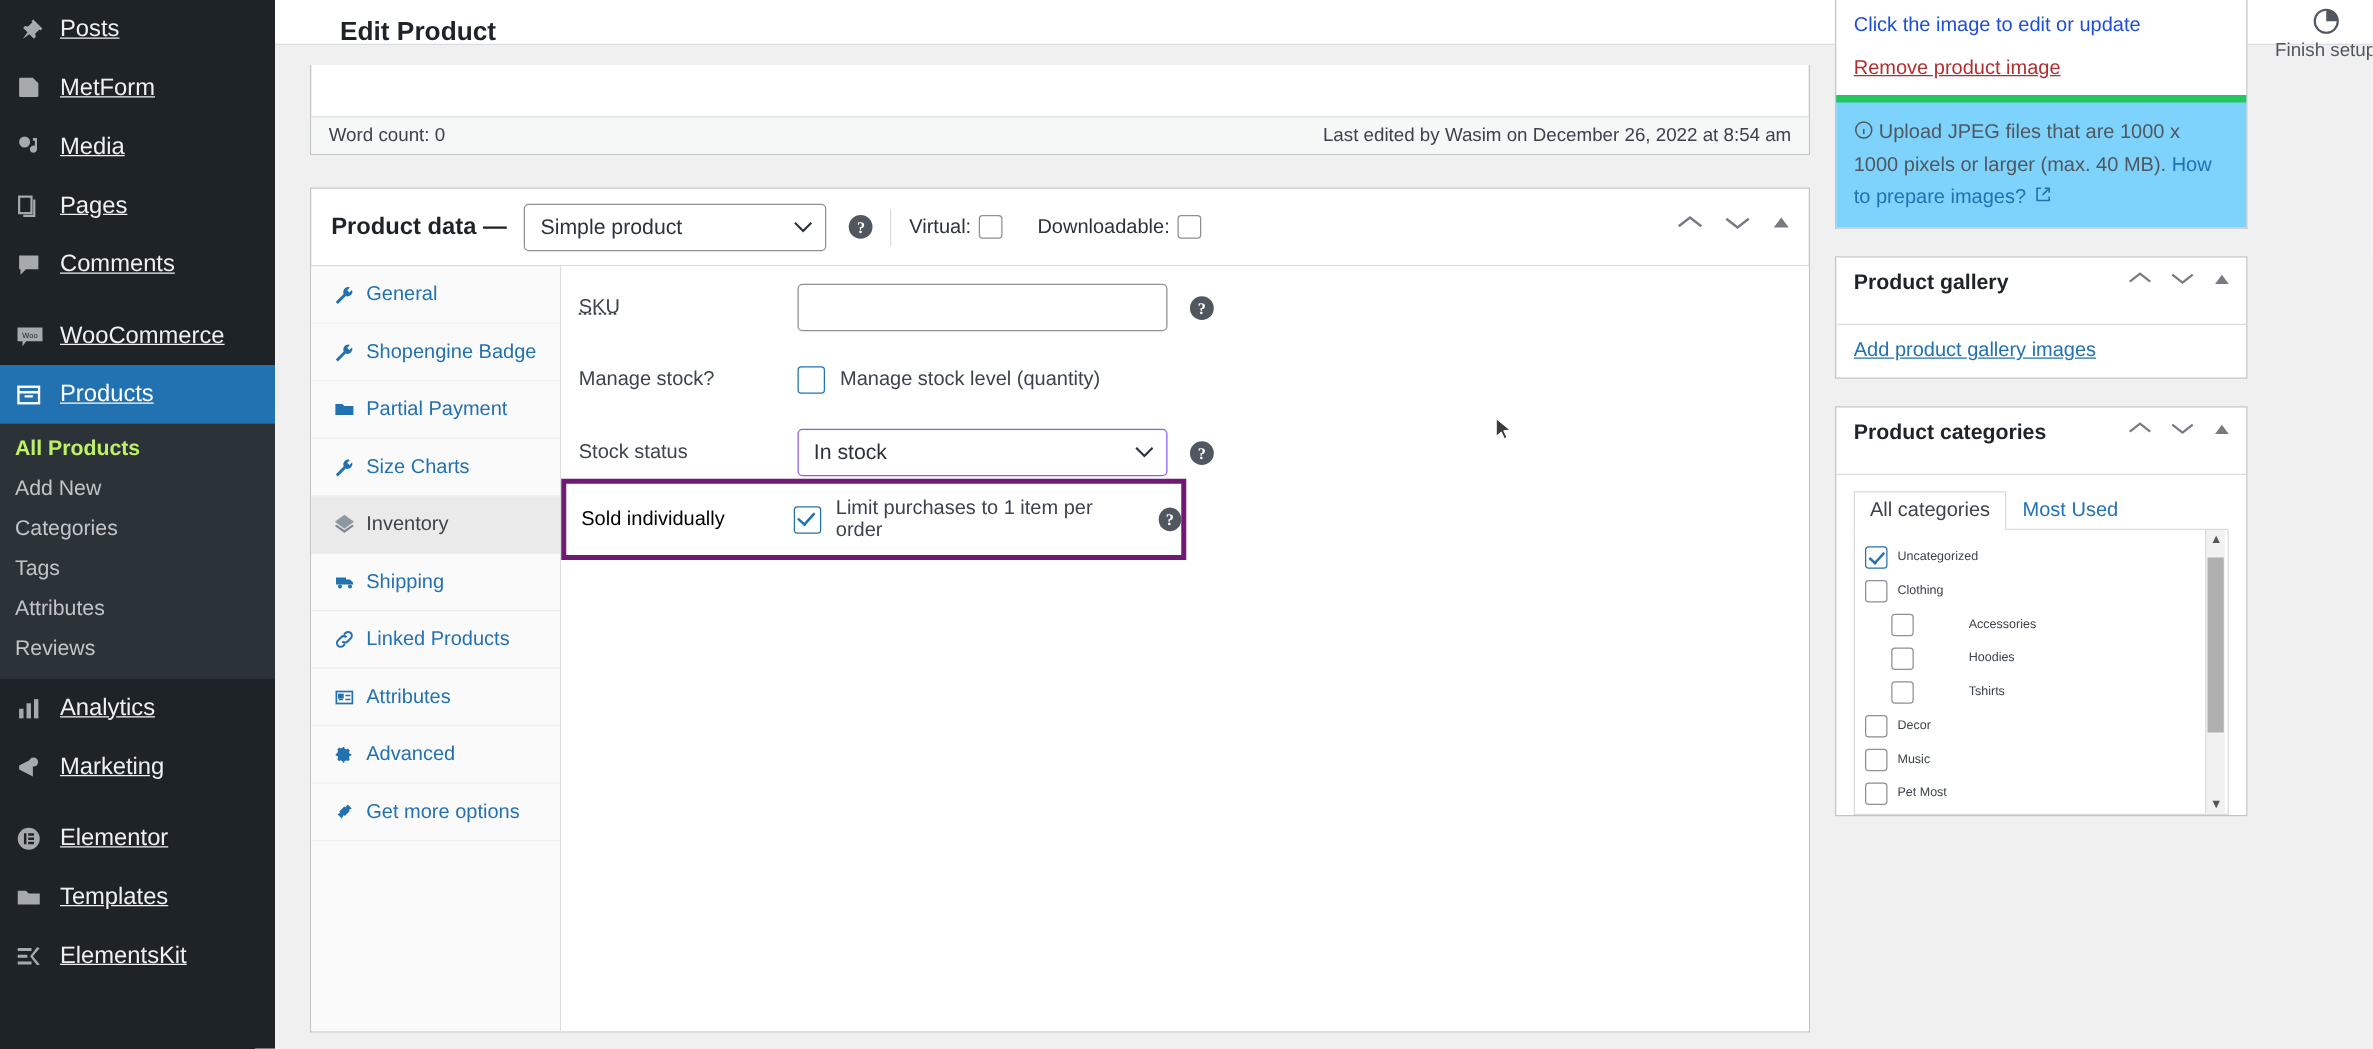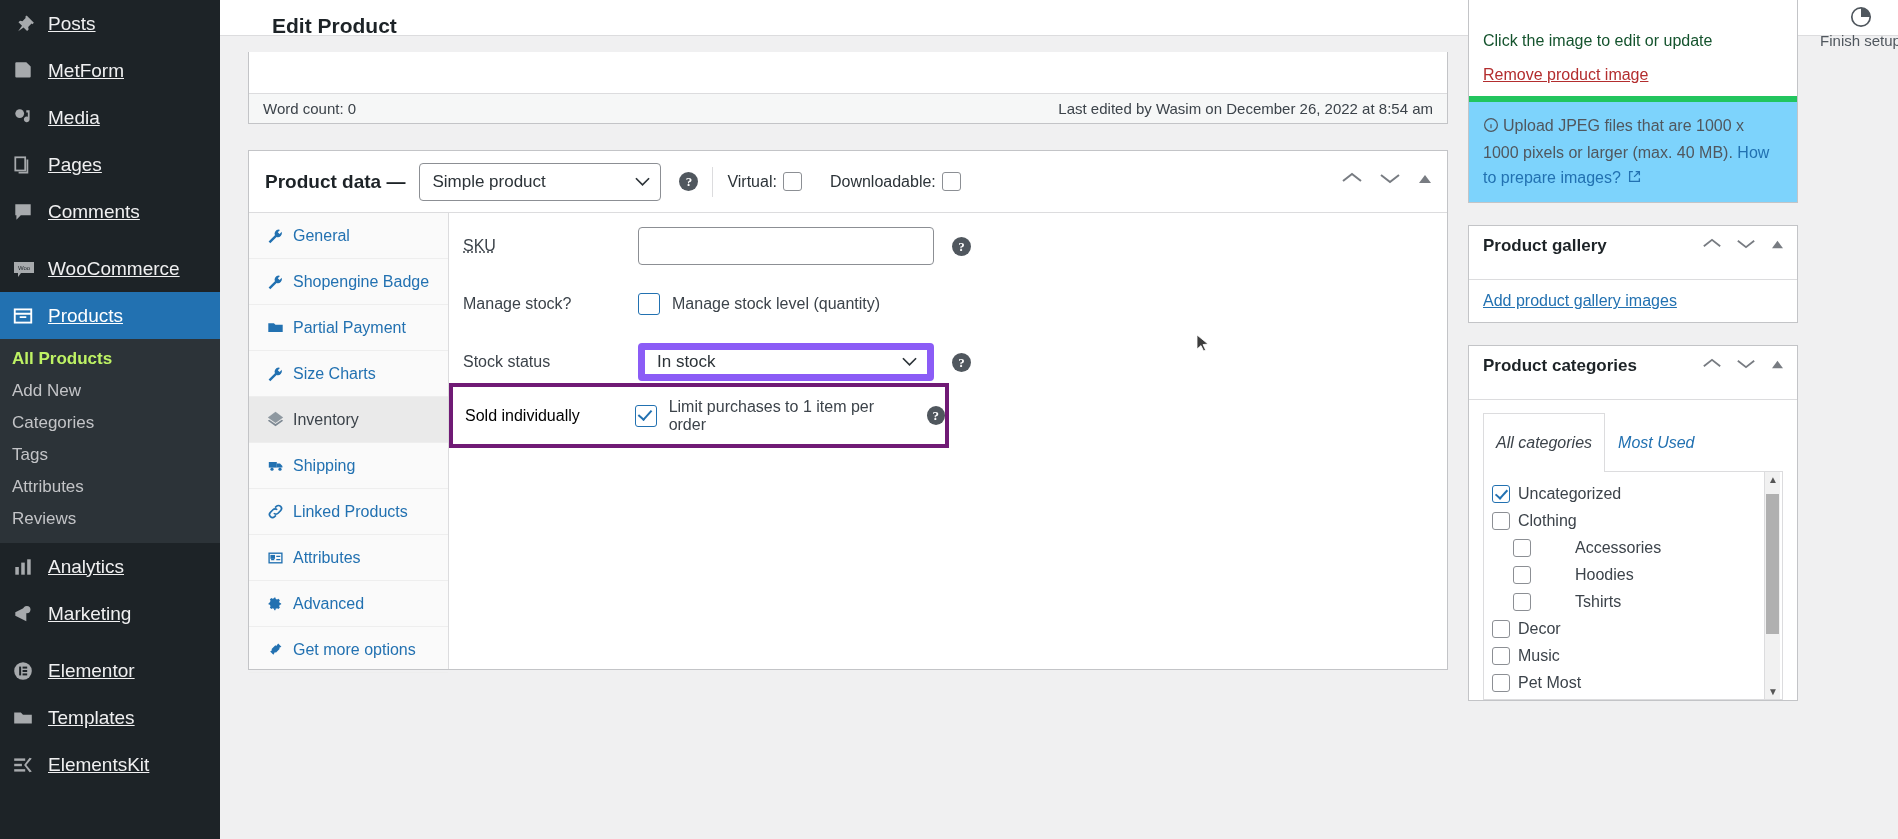--- a/index.html
+++ b/index.html
@@ -105,21 +105,21 @@
     background: #f6f7f7;
     border-top: 1px solid #dcdcde;
     display: flex; align-items: center; justify-content: space-between;
     padding: 0 14px;
     font-size: 15px; color: #3c434a;
   }
 
   
   #product-data-box {
     position: absolute; left: 28px; top: 98px;
-    width: 1200px; height: 520px;
+    width: 1200px; height: 676px;
   }
   #pd-header {
     height: 62px;
     display: flex; align-items: center;
     padding: 0 16px;
     border-bottom: 1px solid #dcdcde;
     position: relative;
   }
   #pd-title { font-size: 19px; font-weight: bold; color: #1d2327; }
   #pd-type-select {
@@ -190,21 +190,21 @@
     font-size: 16px; color: #3c434a;
   }
   .pd-row .pd-label { width: 175px; min-width: 175px; }
   .pd-label.dotted { text-decoration: underline; text-decoration-style: dotted; }
   .pd-input {
     width: 296px; height: 38px;
     border: 1px solid #8c8f94; border-radius: 4px; background: #fff;
   }
   .pd-select {
     width: 296px; height: 38px;
-    border: 7px solid #8b5cf6; border-radius: 4px; background: #fff;
+    border: 1px solid #8b5cf6; border-radius: 4px; background: #fff;
     display: flex; align-items: center; justify-content: space-between;
     padding: 0 10px 0 12px; font-size: 17px; color: #2c3338;
   }
   .row-gap { width: 18px; }
   .sold-highlight {
     position: absolute;
     left: 0px; top: 170px;
     width: 500px; height: 65px;
     border: 4px solid #701a75;
     background: #fff;
@@ -225,35 +225,35 @@
   .side-handles { display: flex; align-items: center; gap: 14px; color: #787c82; }
   .side-inner { padding: 12px 14px; font-size: 16px; color: #3c434a; }
   .link { color: #2271b1; text-decoration: underline; }
   .link-danger { color: #b32d2e; text-decoration: underline; }
   .notice-img {
     background: #7dd3fc; border-top: 6px solid #22c55e;
     padding: 12px 14px; font-size: 16px; color: #50575e; line-height: 1.55;
   }
   .cat-tabs { display: flex; border-bottom: 1px solid #dcdcde; margin-bottom: 0; }
   .cat-tab {
-    padding: 20px 12px; font-size: 16px; color: #2271b1;
+    padding: 6px 12px; font-size: 16px; color: #2271b1;
     border: 1px solid transparent; border-bottom: none;
-    position: relative; top: 1px; font-style: italic;
+    position: relative; top: 1px;
   }
   .cat-tab.active {
     background: #fff; color: #3c434a;
     border-color: #dcdcde; border-bottom-color: #fff;
   }
   .cat-list {
     height: 228px; overflow: hidden;
     border: 1px solid #dcdcde; border-top: none;
     padding: 8px 6px 0 8px;
     position: relative;
   }
-  .cat-item { display: flex; align-items: center; height: 27px; font-size: 16px; color: #3c434a; }
+  .cat-item { display: flex; align-items: center; height: 27px; font-size: 10px; color: #3c434a; }
   .cat-item.child { padding-left: 21px; gap: 36px; }
   .cat-cb {
     width: 18px; height: 18px; min-width: 18px;
     border: 1px solid #8c8f94; border-radius: 3px; background: #fff;
     margin-right: 8px; position: relative;
   }
   .cat-cb.checked { border-color: #2271b1; }
   .cat-cb.checked::after {
     content: "";
     position: absolute; left: 5px; top: 1px;
@@ -647,21 +647,21 @@
   <div id="cursor-pointer">
     <svg width="14" height="20" viewBox="0 0 14 20">
         <path d="M1 1l11 9-5 .6 2.6 5.4-2 1-2.6-5.4L1 15z" fill="#3c3c3c" stroke="#fff" stroke-width=".8"></path>
       </svg>
   </div>
 
   <div id="postbox-side">
 
     <div class="side-box" style="border-top:none;">
       <div class="side-inner">
-        <div style="color:#14532d;margin-top:20px;">Click the image to edit or update</div>
+        <div style="color:#1d4ed8;">Click the image to edit or update</div>
         <div style="margin-top:16px;">
           <span class="link-danger">Remove product image</span>
         </div>
       </div>
       <div class="notice-img">
         <span style="display:inline-block; vertical-align:-2px; margin-right:4px;">
           <svg width="16" height="16" viewBox="0 0 20 20" fill="none" stroke="#50575e" stroke-width="1.5">
               <circle cx="10" cy="10" r="8"></circle>
               <path d="M10 9v5M10 6.2v.1"></path>
             </svg>

